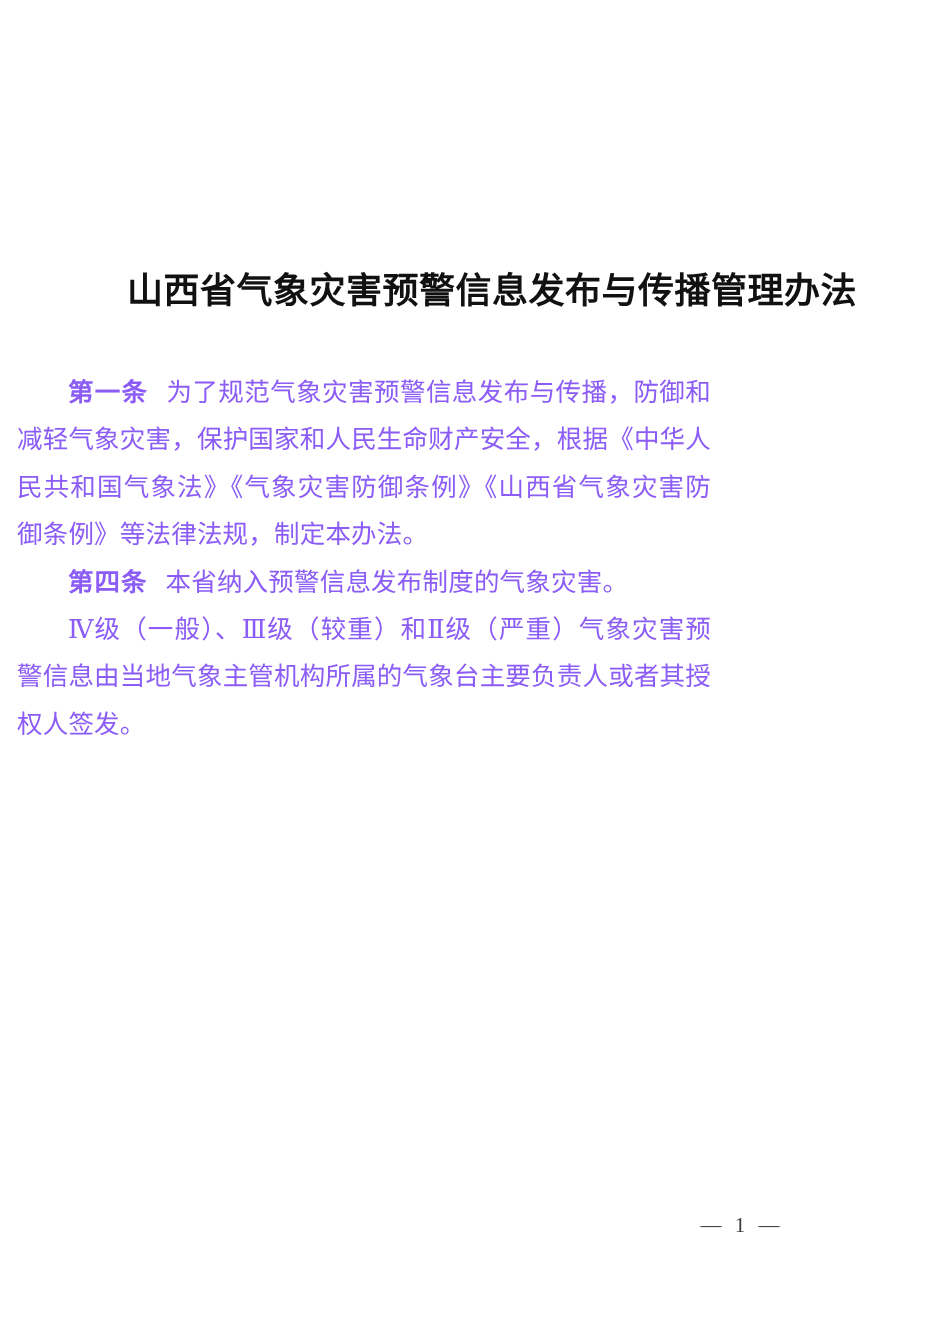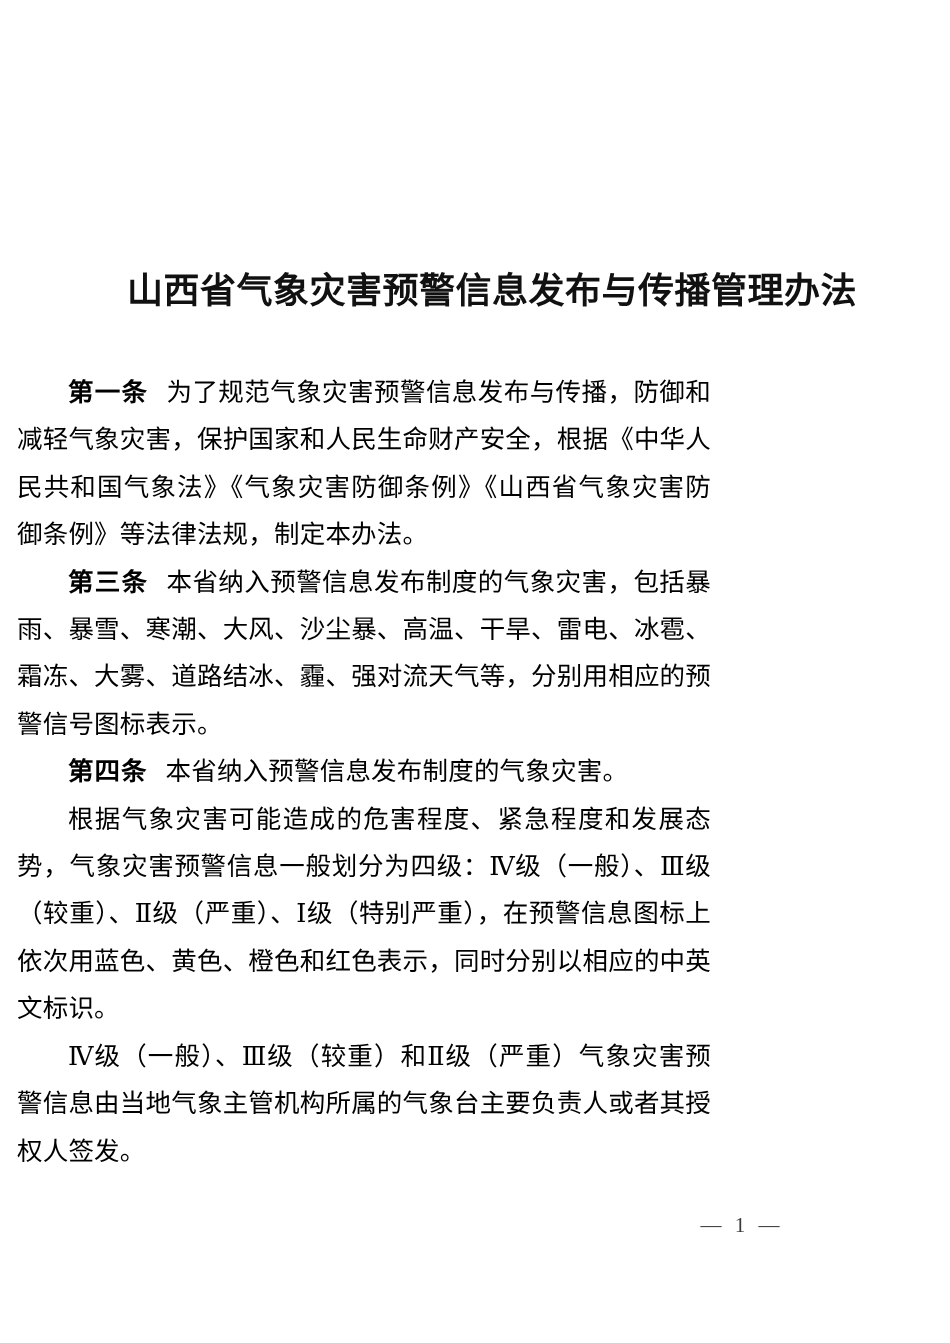--- a/index.html
+++ b/index.html
@@ -43,21 +43,21 @@
     left: 0;
     width: 694px;
   }
 
   p.para {
     margin: 0;
     padding: 0;
     font-family: "Liberation Serif", "DejaVu Serif", serif;
     font-size: 25.5px;
     line-height: 47.4px;
-    color: #000000;
+    color: #8b5cf6;
     text-align: justify;
     text-align-last: left;
     text-indent: 51px;           
     letter-spacing: 0.2px;
     word-break: break-all;
   }
 
   p.para .art-label {
     font-weight: bold;
     letter-spacing: 1px;
@@ -91,26 +91,24 @@
 
 <div class="page">
 
   <h1 class="doc-title">山西省气象灾害预警信息发布与传播管理办法</h1>
 
   <div class="body-block">
 
     <p class="para"><span class="art-label">第一条</span><span class="art-gap"></span><span>为了规范气象灾害预警信息发布与传播，防御和减轻气象灾害，保护国家和人民生命财产安全，根据《中华人民共和国气象法》《气象灾害防御条例》《山西省气象灾害防御条例》等法律法规，制定本办法。</span></p>
 
 
-    <p class="para"><span class="art-label">第三条</span><span class="art-gap"></span><span>本省纳入预警信息发布制度的气象灾害，包括暴雨、暴雪、寒潮、大风、沙尘暴、高温、干旱、雷电、冰雹、霜冻、大雾、道路结冰、霾、强对流天气等，分别用相应的预警信号图标表示。</span></p>
 
 
     <p class="para"><span class="art-label">第四条</span><span class="art-gap"></span><span>本省纳入预警信息发布制度的气象灾害。</span></p>
 
-    <p class="para"><span>根据气象灾害可能造成的危害程度、紧急程度和发展态势，气象灾害预警信息一般划分为四级：Ⅳ级（一般）、Ⅲ级（较重）、Ⅱ级（严重）、Ⅰ级（特别严重），在预警信息图标上依次用蓝色、黄色、橙色和红色表示，同时分别以相应的中英文标识。</span></p>
 
     <p class="para"><span>Ⅳ级（一般）、Ⅲ级（较重）和Ⅱ级（严重）气象灾害预警信息由当地气象主管机构所属的气象台主要负责人或者其授权人签发。</span></p>
 
   </div>
 
   <div class="page-footer">
     <span class="inner">— 1 —</span>
   </div>
 
 </div>

